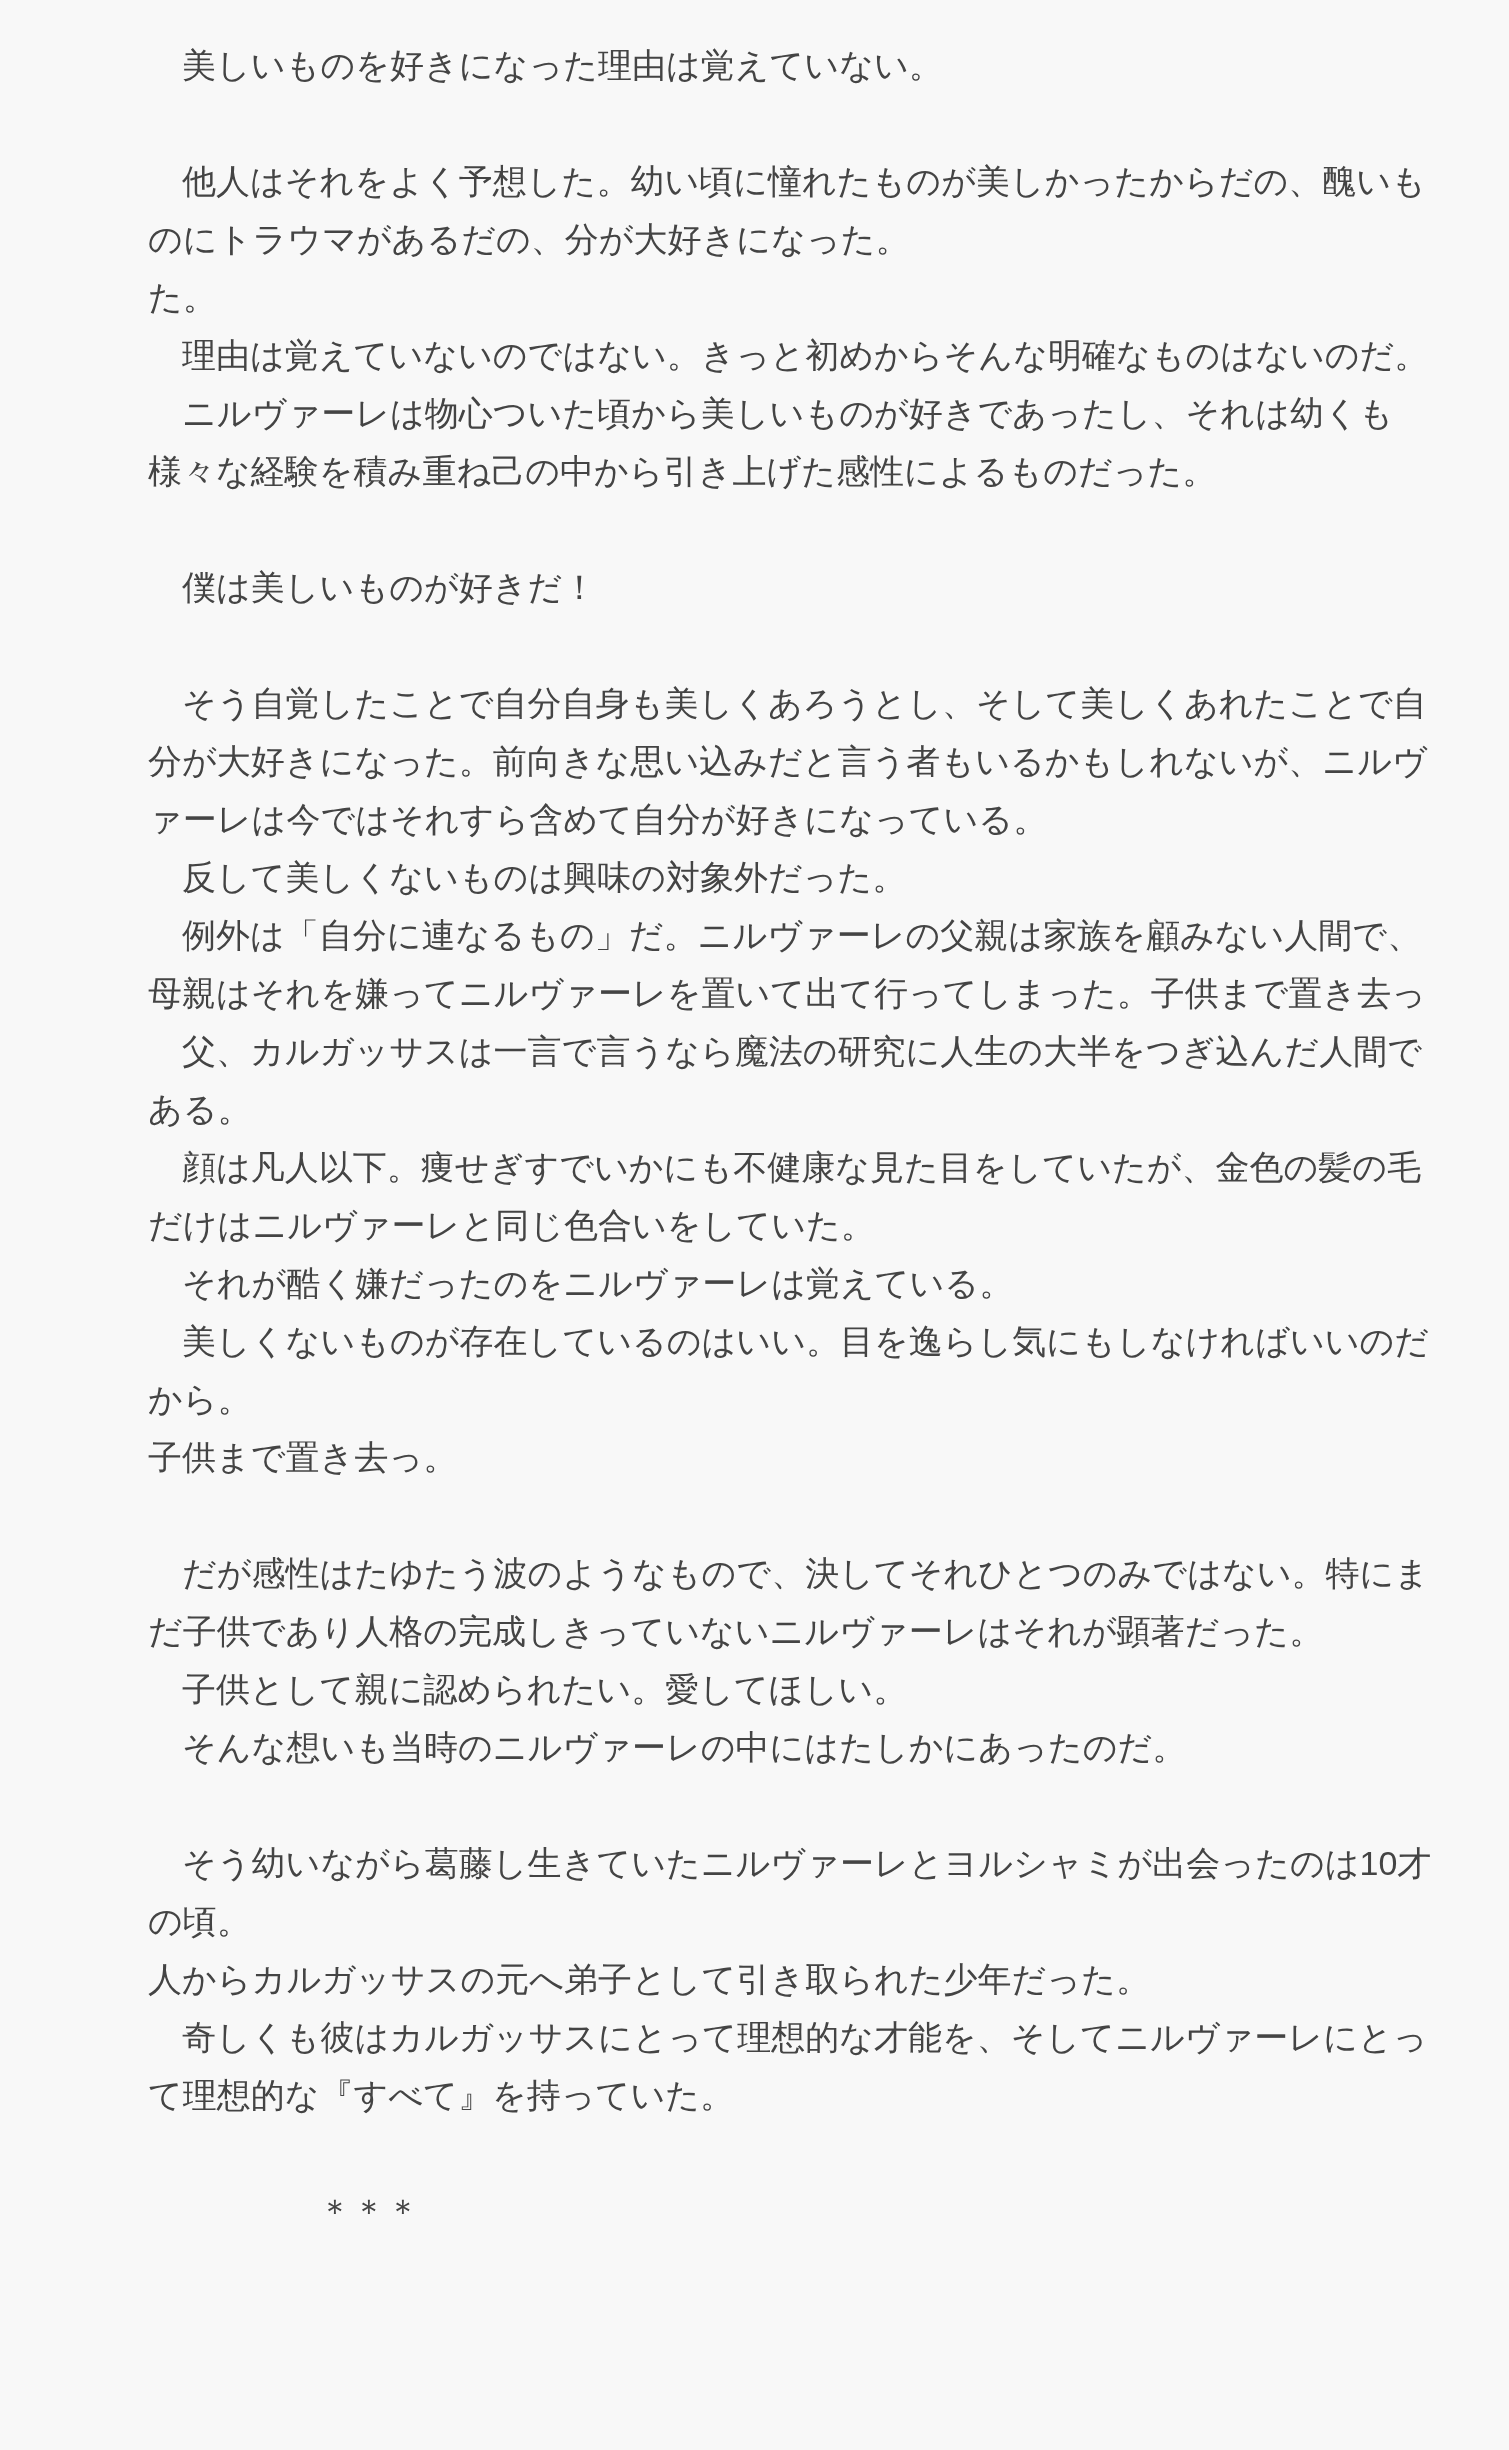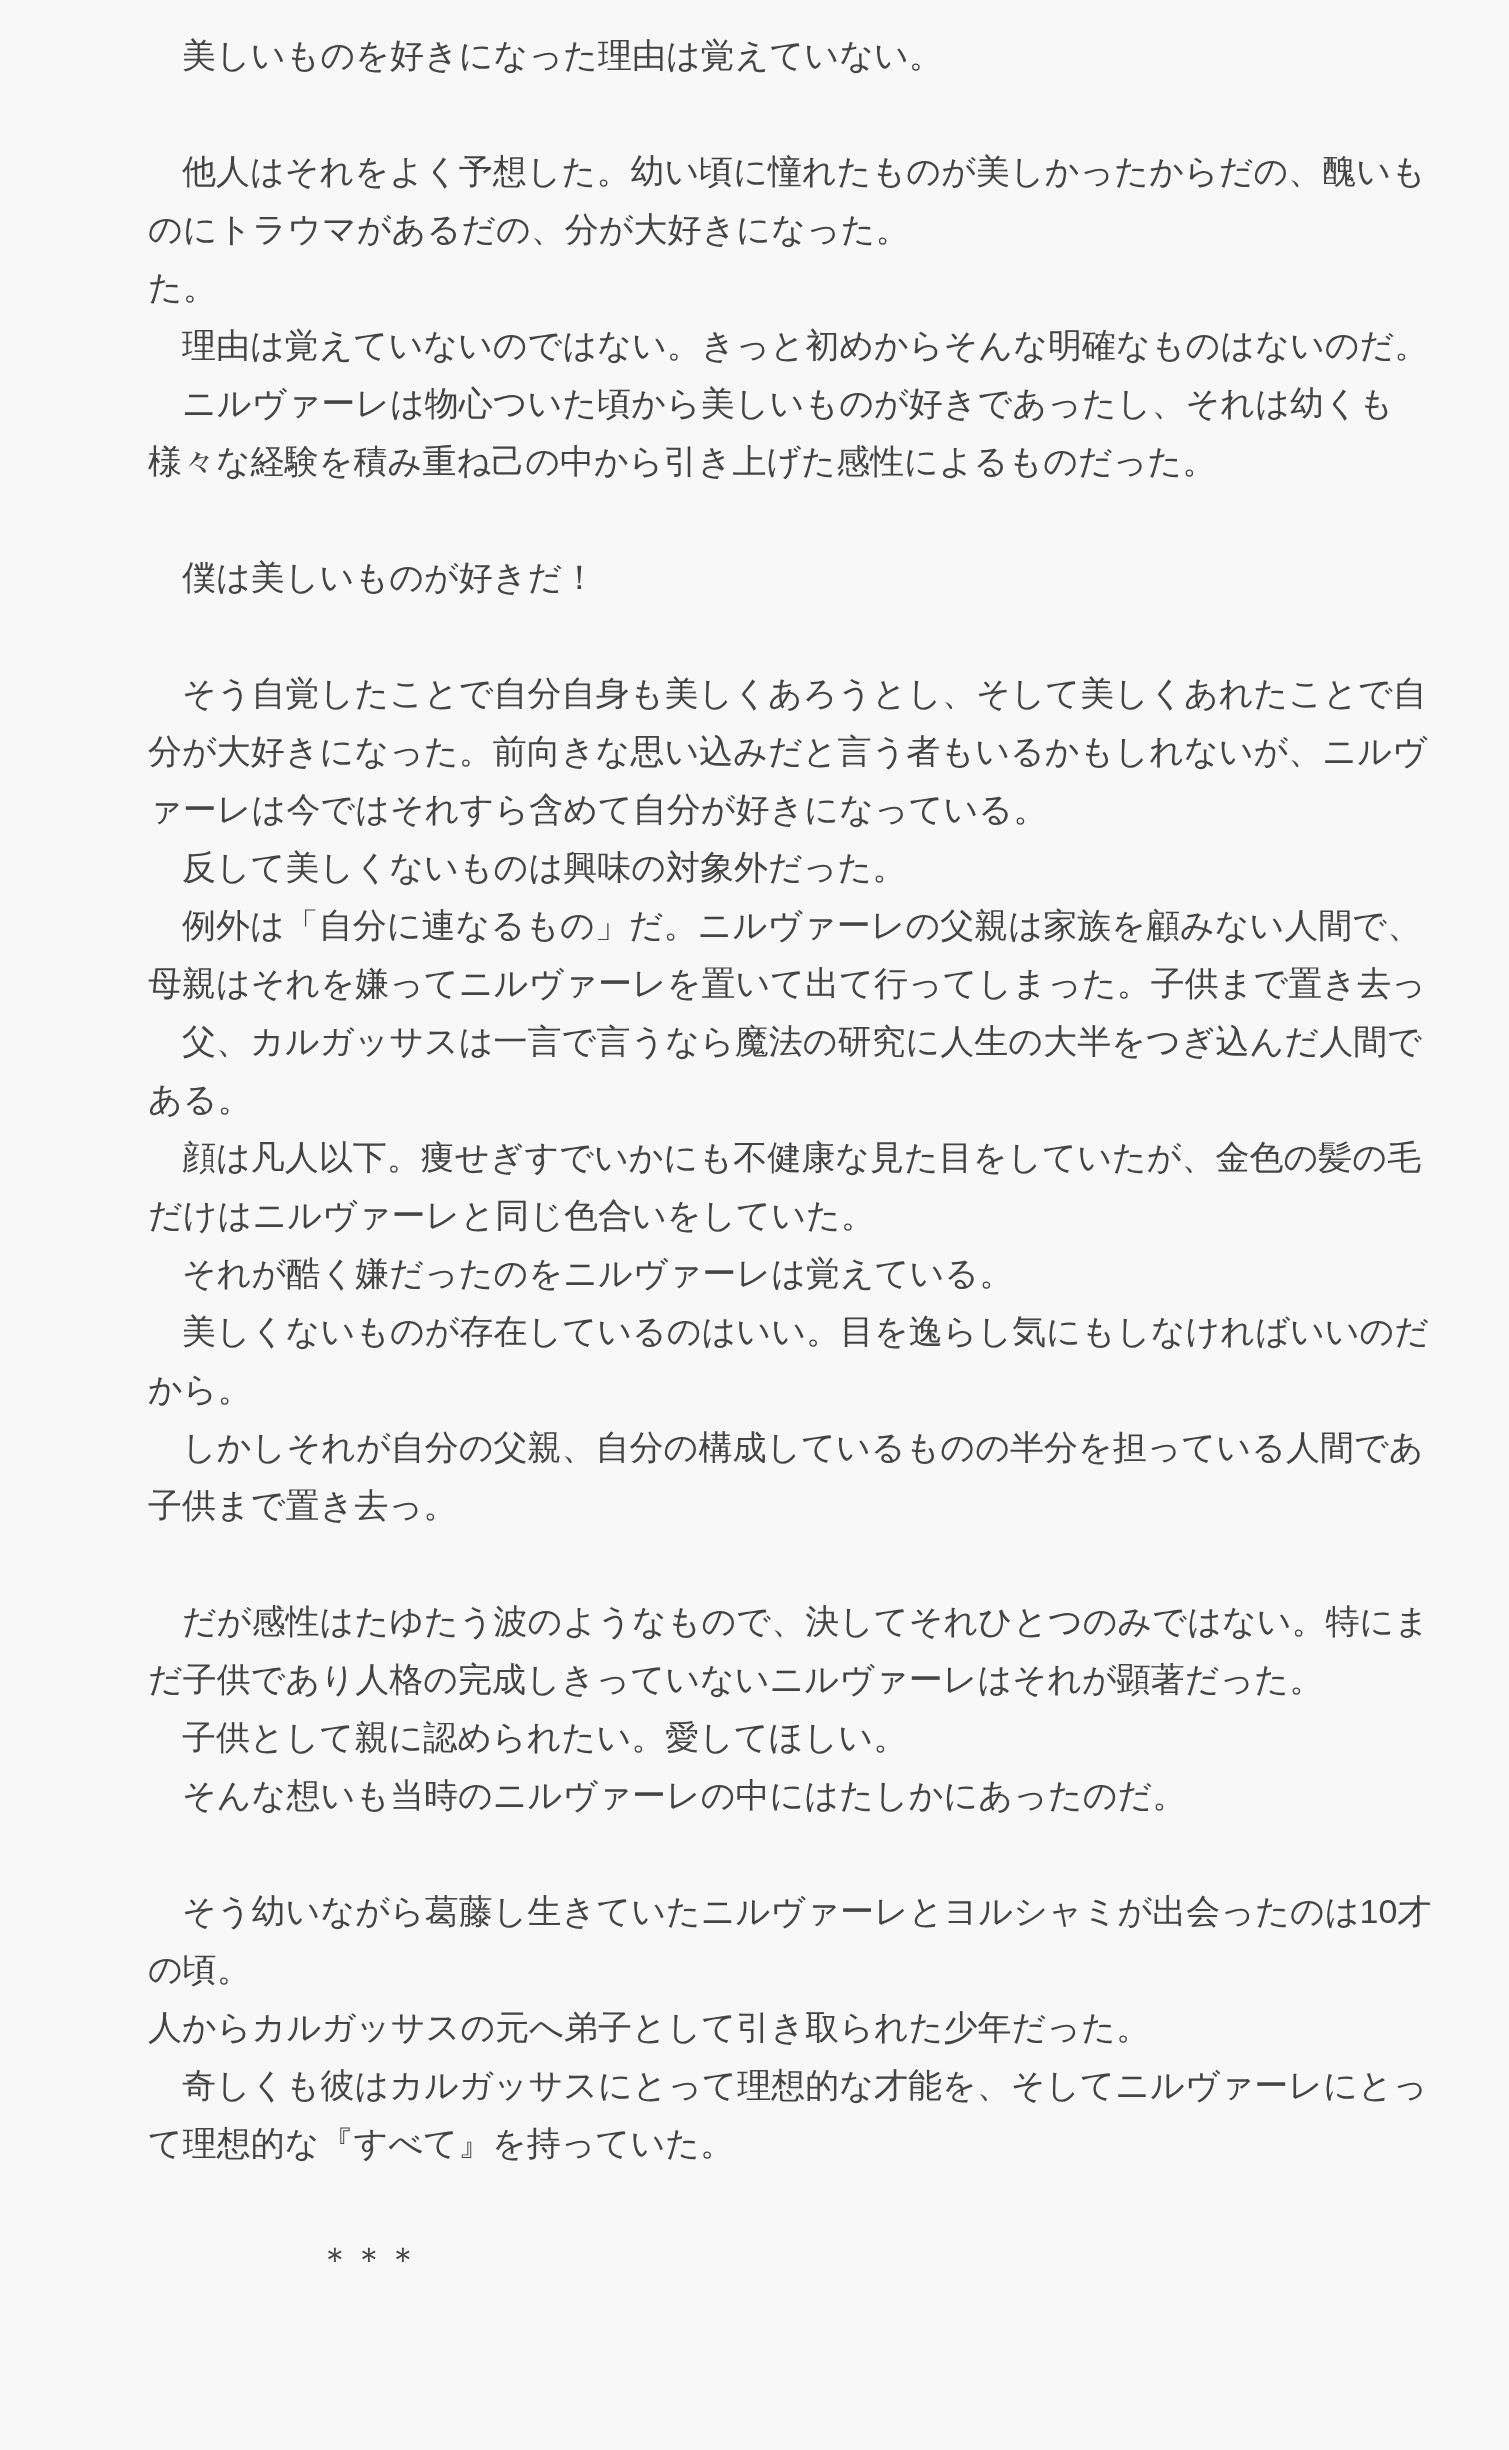--- a/index.html
+++ b/index.html
@@ -9,21 +9,21 @@
   body {
     width: 1509px;
     height: 2450px;
     background: #f8f8f8;
     overflow: hidden;
   }
   .novel-body {
     box-sizing: border-box;
     width: 1509px;
     height: 2450px;
-    padding: 26px 59px 0 148px;
+    padding: 36px 59px 0 148px;
   }
   .line {
     font-family: "Liberation Sans", "DejaVu Sans", sans-serif;
     font-size: 34px;
     line-height: 58px;
     min-height: 58px;
     color: #444444;
     letter-spacing: 0;
     white-space: pre-wrap;
     word-break: break-all;
@@ -50,21 +50,20 @@
   <div class="line">　反して美しくないものは興味の対象外だった。</div>
   <div class="line">　例外は「自分に連なるもの」だ。ニルヴァーレの父親は家族を顧みない人間で、</div>
   <div class="line">母親はそれを嫌ってニルヴァーレを置いて出て行ってしまった。子供まで置き去っ</div>
   <div class="line">　父、カルガッサスは一言で言うなら魔法の研究に人生の大半をつぎ込んだ人間で</div>
   <div class="line">ある。</div>
   <div class="line">　顔は凡人以下。痩せぎすでいかにも不健康な見た目をしていたが、金色の髪の毛</div>
   <div class="line">だけはニルヴァーレと同じ色合いをしていた。</div>
   <div class="line">　それが酷く嫌だったのをニルヴァーレは覚えている。</div>
   <div class="line">　美しくないものが存在しているのはいい。目を逸らし気にもしなければいいのだ</div>
   <div class="line">から。</div>
-  <div class="line">　しかしそれが自分の父親、自分の構成しているものの半分を担っている人間であ</div>
   <div class="line">子供まで置き去っ。</div>
   <div class="line"></div>
   <div class="line">　だが感性はたゆたう波のようなもので、決してそれひとつのみではない。特にま</div>
   <div class="line">だ子供であり人格の完成しきっていないニルヴァーレはそれが顕著だった。</div>
   <div class="line">　子供として親に認められたい。愛してほしい。</div>
   <div class="line">　そんな想いも当時のニルヴァーレの中にはたしかにあったのだ。</div>
   <div class="line"></div>
   <div class="line">　そう幼いながら葛藤し生きていたニルヴァーレとヨルシャミが出会ったのは10才</div>
   <div class="line">の頃。</div>
   <div class="line">人からカルガッサスの元へ弟子として引き取られた少年だった。</div>

